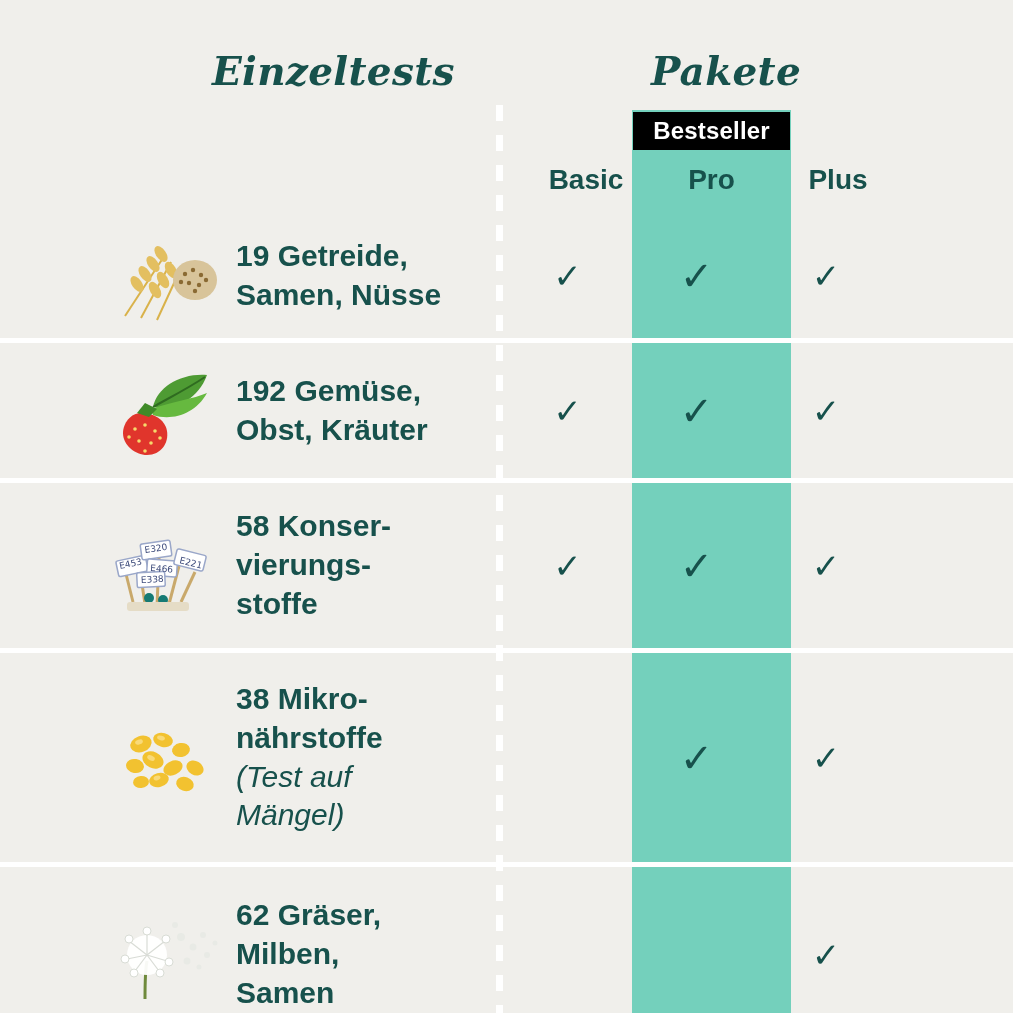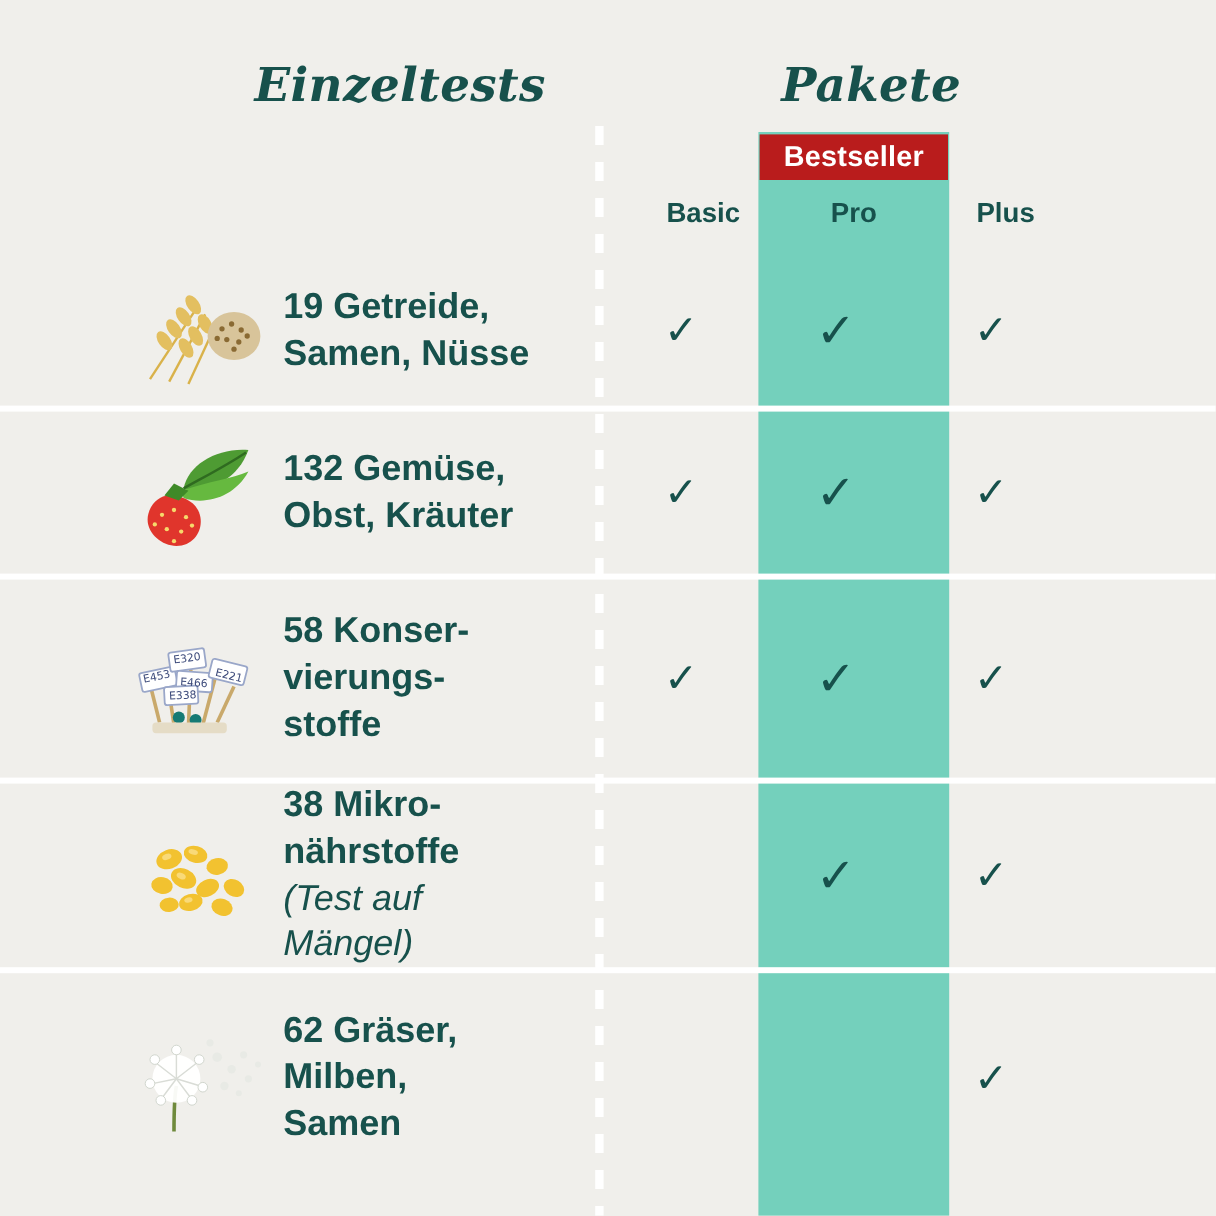--- a/index.html
+++ b/index.html
@@ -53,36 +53,36 @@
     margin-left: 20px;
   }
 
   
   .bestseller-badge {
     position: absolute;
     left: 633px;
     top: 112px;
     width: 157px;
     height: 38px;
-    background: #b91c1c;
+    background: #000000;
     color: #ffffff;
     font-size: 24px;
     font-weight: bold;
     display: flex;
     align-items: center;
     justify-content: center;
     z-index: 4;
     letter-spacing: 0.2px;
   }
 
   
   .col-label {
     position: absolute;
     top: 164px;
-    font-size: 23px;
+    font-size: 28px;
     font-weight: bold;
     color: #17514c;
     text-align: center;
     z-index: 3;
   }
   .col-basic { left: 506px; width: 160px; }
   .col-pro   { left: 632px; width: 159px; }
   .col-plus  { left: 758px; width: 160px; }
 
   
@@ -249,21 +249,21 @@
               <circle cx="28" cy="78" r="1.8"></circle>
             <circle cx="40" cy="80" r="1.8"></circle>
               <circle cx="18" cy="74" r="1.8"></circle>
             <circle cx="34" cy="88" r="1.8"></circle>
               <circle cx="49" cy="75" r="1.8"></circle>
           </g>
           <path d="M26 50 L34 40 L46 46 L38 54 Z" fill="#3f8a28"></path>
         </svg>
       </div>
       <div class="row-label">
-        <div>132 Gemüse,</div>
+        <div>192 Gemüse,</div>
         <div>Obst, Kräuter</div>
       </div>
       <div class="cells">
         <div class="cell basic"><span class="check small">✓</span></div>
         <div class="cell pro"><span class="check">✓</span></div>
         <div class="cell plus"><span class="check small">✓</span></div>
       </div>
     </div>
 
     <div class="row" style="height:170px">
@@ -302,21 +302,21 @@
         <div>vierungs-</div>
         <div>stoffe</div>
       </div>
       <div class="cells">
         <div class="cell basic"><span class="check small">✓</span></div>
         <div class="cell pro"><span class="check">✓</span></div>
         <div class="cell plus"><span class="check small">✓</span></div>
       </div>
     </div>
 
-    <div class="row" style="height:158px">
+    <div class="row" style="height:214px">
       <div class="row-icon">
         <svg class="icon-art" viewBox="0 0 120 96">
           <g fill="#f2c230">
             <ellipse cx="30" cy="34" rx="11" ry="8" transform="rotate(-20 30 34)"></ellipse>
             <ellipse cx="52" cy="30" rx="10" ry="7" transform="rotate(15 52 30)"></ellipse>
             <ellipse cx="70" cy="40" rx="9" ry="7" transform="rotate(-10 70 40)"></ellipse>
             <ellipse cx="42" cy="50" rx="11" ry="8" transform="rotate(25 42 50)"></ellipse>
             <ellipse cx="62" cy="58" rx="10" ry="7" transform="rotate(-25 62 58)"></ellipse>
             <ellipse cx="24" cy="56" rx="9" ry="7" transform="rotate(10 24 56)"></ellipse>
             <ellipse cx="84" cy="58" rx="9" ry="7" transform="rotate(30 84 58)"></ellipse>

